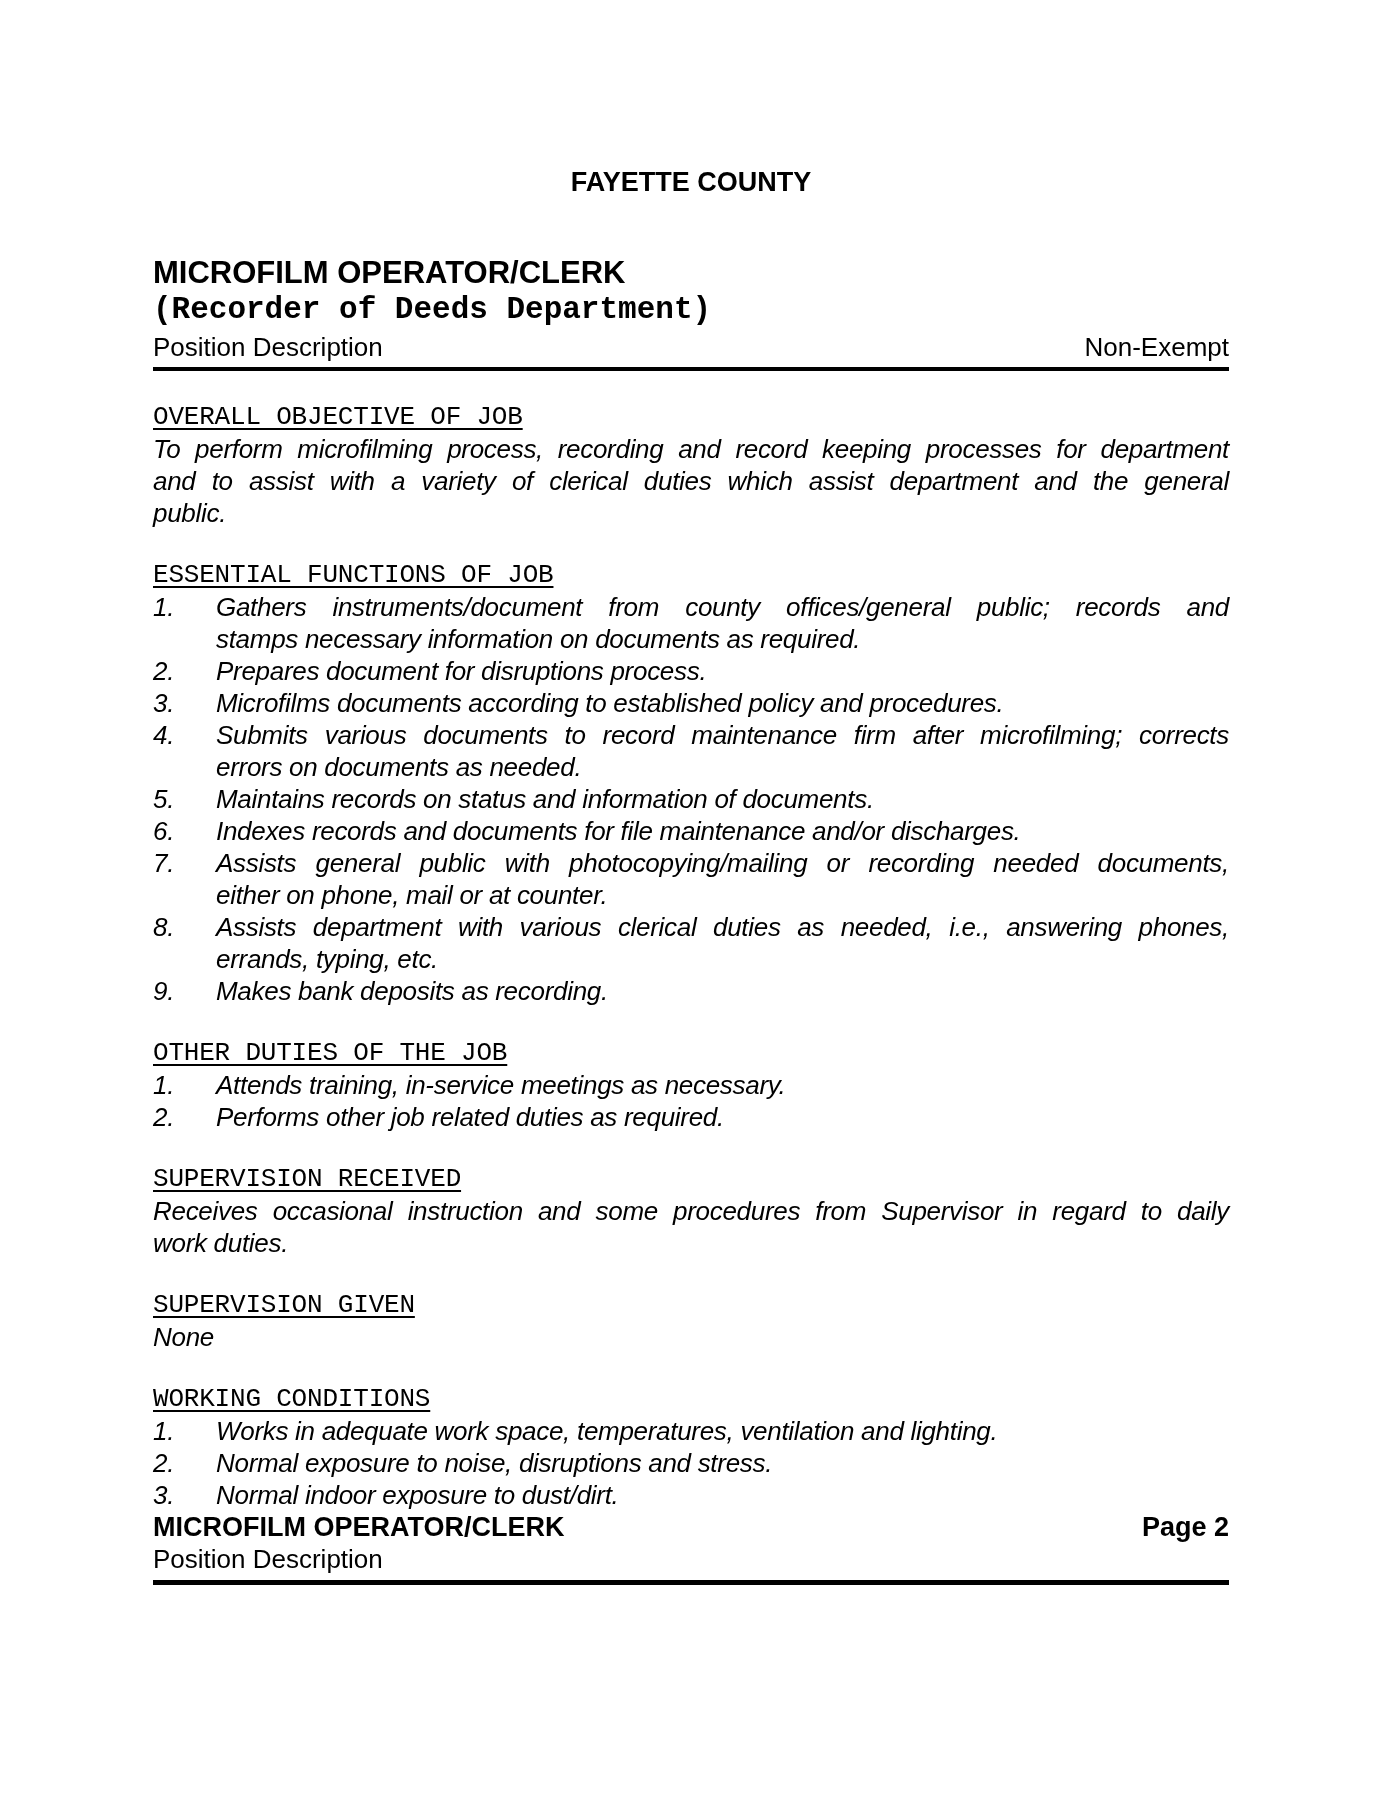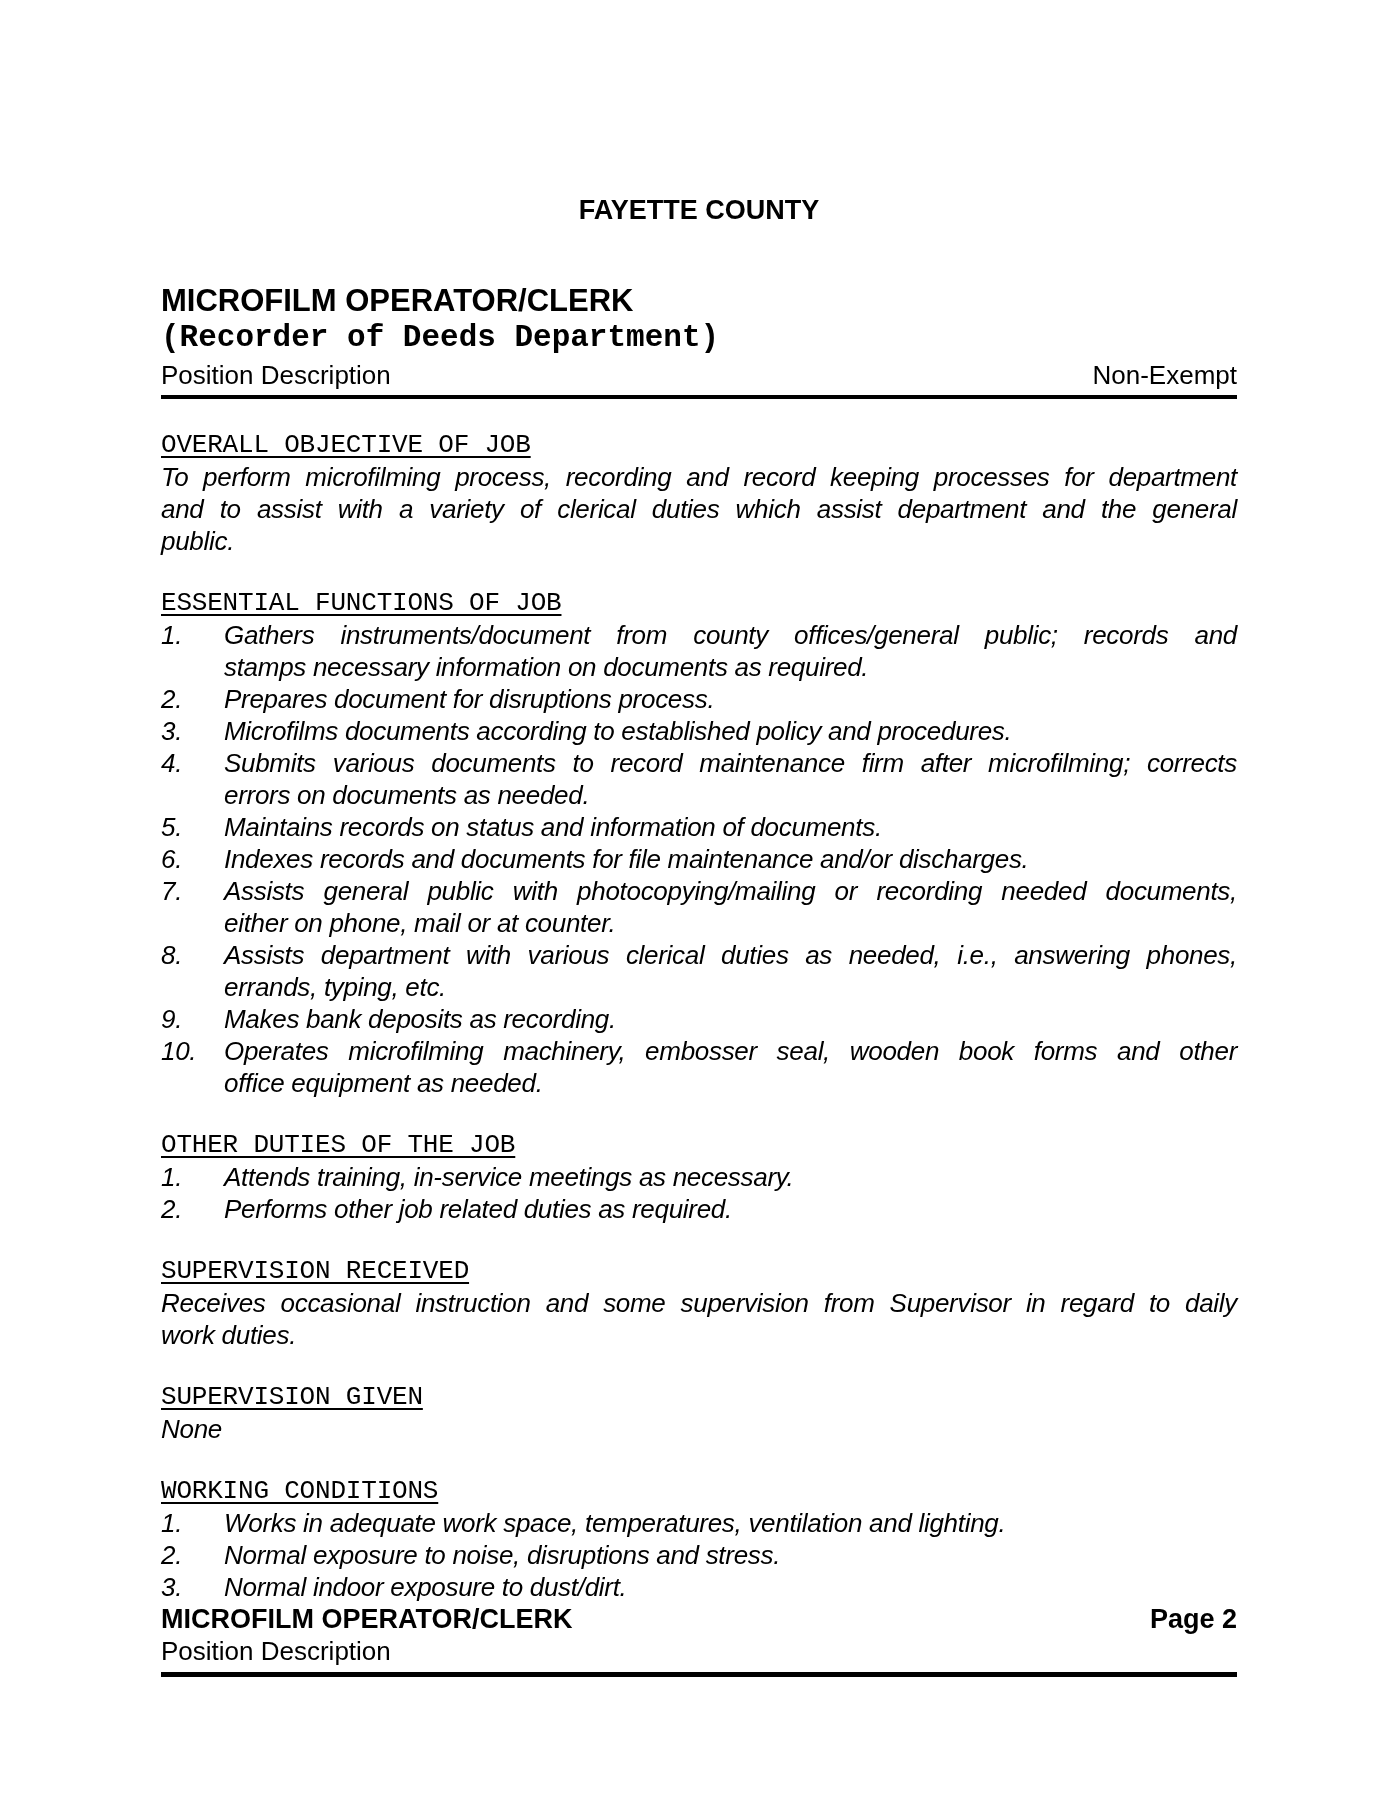--- a/index.html
+++ b/index.html
@@ -7,24 +7,23 @@
     position: relative;
     width: 1391px;
     height: 1800px;
     background: #ffffff;
     color: #000000;
     font-family: "Liberation Sans", "DejaVu Sans", sans-serif;
     overflow: hidden;
   }
   .content {
     position: absolute;
-    left: 161px;
+    left: 153px;
     top: 166px;
     width: 1076px;
-    margin-top: 28px;
   }
   .county {
     text-align: center;
     font-weight: bold;
     font-size: 27px;
     line-height: 32px;
   }
   .doc-title {
     margin-top: 56px;
     font-weight: bold;
@@ -146,27 +145,20 @@
           <span class="jline">Assists department with various clerical duties as needed, i.e., answering phones,</span>
           <span class="lline">errands, typing, etc.</span>
         </span>
       </div>
       <div class="item">
         <span class="num">9.</span>
         <span class="itext">
           <span class="lline">Makes bank deposits as recording.</span>
         </span>
       </div>
-      <div class="item">
-        <span class="num">10.</span>
-        <span class="itext">
-          <span class="jline">Operates microfilming machinery, embosser seal, wooden book forms and other</span>
-          <span class="lline">office equipment as needed.</span>
-        </span>
-      </div>
     </div>
 
     <div class="section">
       <div class="section-heading">OTHER DUTIES OF THE JOB</div>
       <div class="item">
         <span class="num">1.</span>
         <span class="itext">
           <span class="lline">Attends training, in-service meetings as necessary.</span>
         </span>
       </div>
@@ -174,21 +166,21 @@
         <span class="num">2.</span>
         <span class="itext">
           <span class="lline">Performs other job related duties as required.</span>
         </span>
       </div>
     </div>
 
     <div class="section">
       <div class="section-heading">SUPERVISION RECEIVED</div>
       <div class="para">
-        <span class="jline">Receives occasional instruction and some supervision from Supervisor in regard to daily</span>
+        <span class="jline">Receives occasional instruction and some procedures from Supervisor in regard to daily</span>
         <span class="lline">work duties.</span>
       </div>
     </div>
 
     <div class="section">
       <div class="section-heading">SUPERVISION GIVEN</div>
       <div class="para">
         <span class="lline">None</span>
       </div>
     </div>

